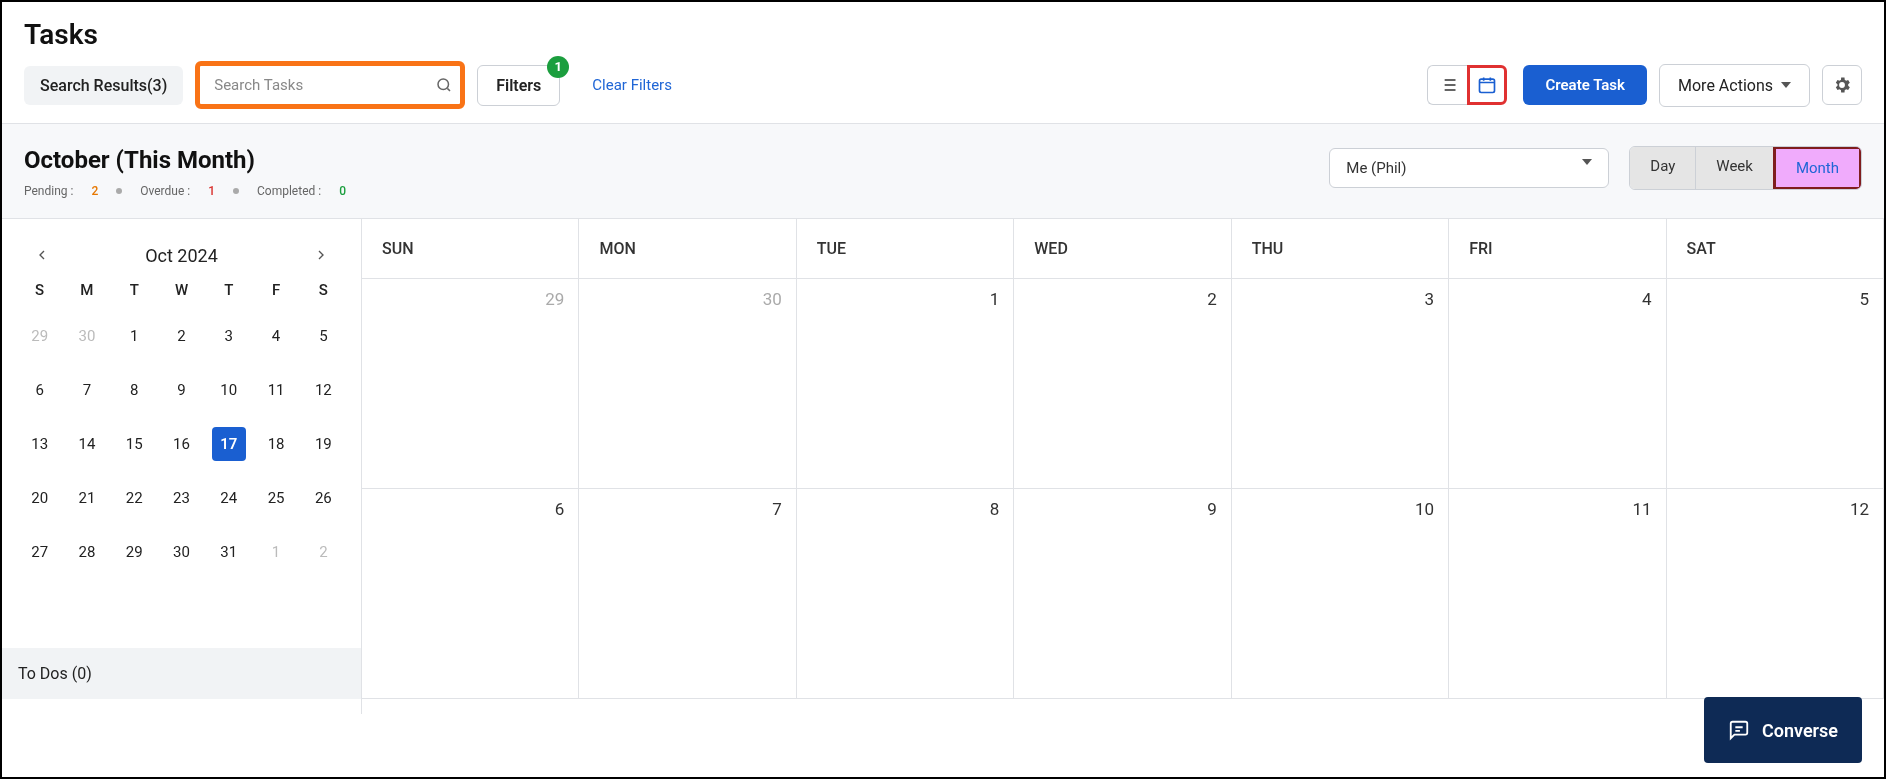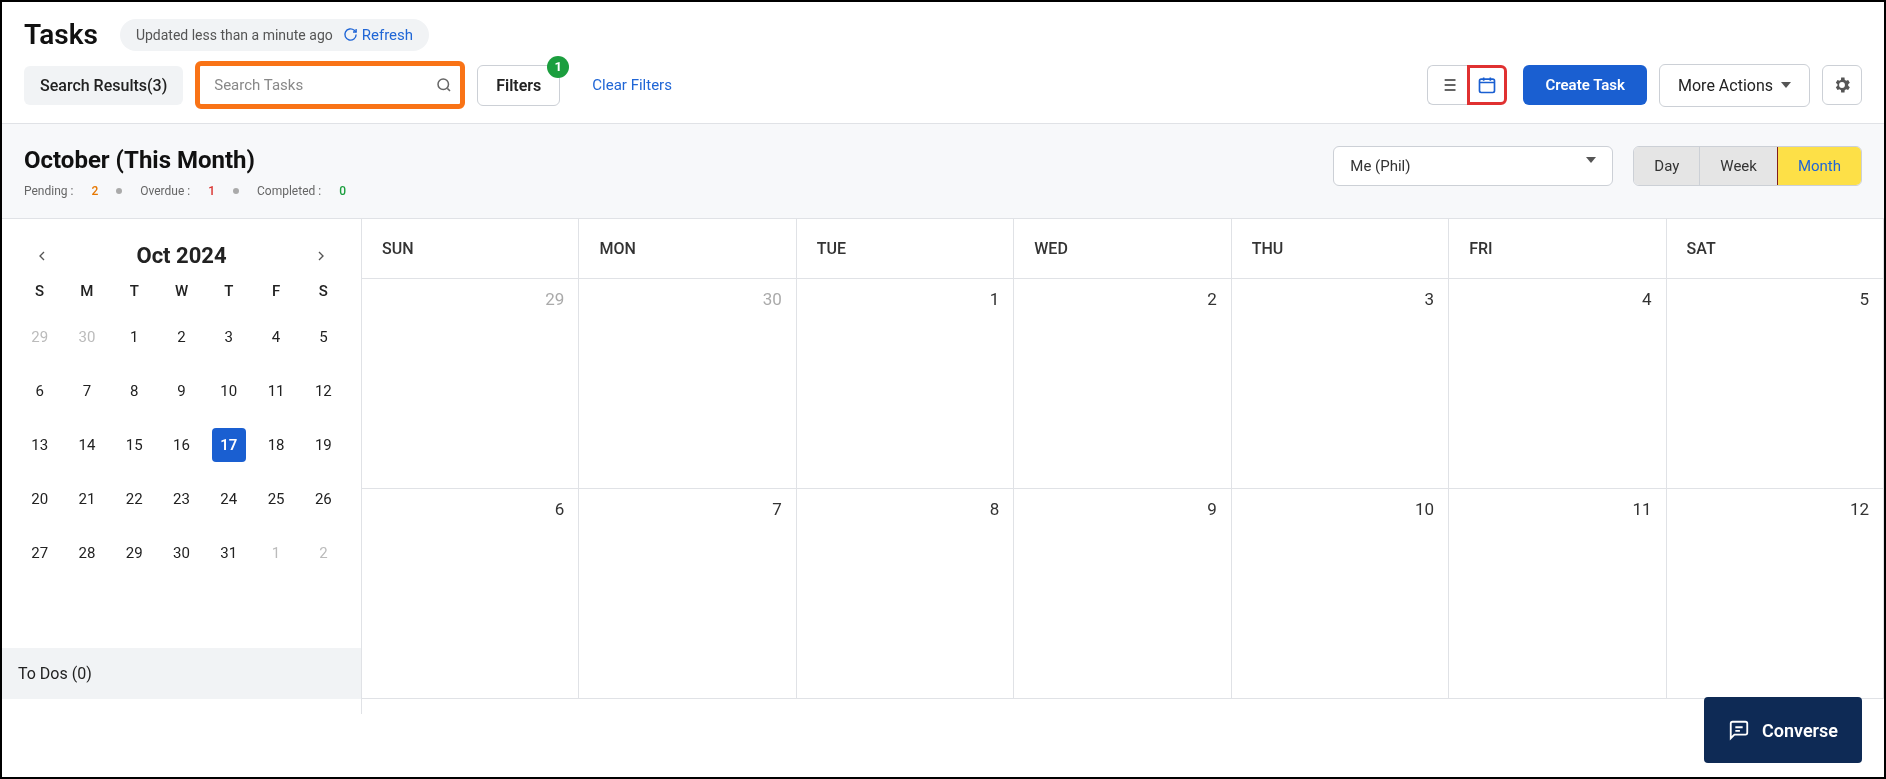--- a/index.html
+++ b/index.html
@@ -33,58 +33,46 @@
 .stats { font-size: 12px; color: #666; display: flex; align-items: center; gap: 18px; }
 .stats .dot { width: 6px; height: 6px; background: #aaa; border-radius: 50%; display: inline-block; }
 .stat-val.orange { color: #e67700; font-weight: 500; }
 .stat-val.red { color: #d9302c; font-weight: 500; }
 .stat-val.green { color: #1b9e3e; font-weight: 500; }
 .sub-right { display: flex; align-items: center; gap: 20px; }
 .user-dd { border: 1px solid #ccd0d6; background: #fff; padding: 10px 16px; border-radius: 6px; width: 280px; display: flex; justify-content: space-between; cursor: pointer; font-size: 15px; }
 .range-toggle { display: flex; border: 1px solid #ccd0d6; border-radius: 6px; overflow: hidden; }
 .range-toggle .rb { padding: 10px 20px; background: #e5e5e5; cursor: pointer; font-size: 15px; color: #333; border-right: 1px solid #ccd0d6; }
 .range-toggle .rb:last-child { border-right: none; }
-.range-toggle .rb.active { background: #fde047; color: #2066d6; border: 1px solid #7f1d1d; margin: -1px; }
+.range-toggle .rb.active { background: #f0abfc; color: #2066d6; border: 3px solid #7f1d1d; margin: -1px; }
 .body-area { display: flex; height: calc(100% - 280px); }
 .mini-cal { width: 360px; border-right: 1px solid #e0e2e6; padding: 24px 14px 0; display: flex; flex-direction: column; }
 .mini-head { display: flex; align-items: center; justify-content: space-between; padding: 0 14px 14px; }
 .mini-head .nav { color: #555; cursor: pointer; padding: 4px; }
-.mini-head .label { font-size: 22px; font-weight: 700; color: #222; }
+.mini-head .label { font-size: 18px; font-weight: 400; color: #222; }
 .mini-grid { display: grid; grid-template-columns: repeat(7, 1fr); text-align: center; row-gap: 20px; }
 .mini-grid .dow { font-size: 15px; color: #222; font-weight: 500; }
 .mini-grid .d { font-size: 15px; color: #222; cursor: pointer; width: 34px; height: 34px; line-height: 34px; margin: 0 auto; border-radius: 4px; }
 .mini-grid .d.faded { color: #bbb; }
 .mini-grid .d.today { background: #1a5fd1; color: #fff; font-weight: 600; }
 .todos { background: #f1f3f5; padding: 16px; margin: auto -14px 15px; font-size: 16px; color: #222; }
 .cal-wrap { flex: 1; overflow-y: scroll; position: relative; }
 .cal-head { display: grid; grid-template-columns: repeat(7, 1fr); border-bottom: 1px solid #e0e2e6; }
 .cal-head .ch { padding: 20px; font-size: 16px; font-weight: 500; color: #333; border-right: 1px solid #e0e2e6; }
 .cal-body { display: grid; grid-template-columns: repeat(7, 1fr); }
 .cal-body .cell { height: 210px; border-right: 1px solid #e0e2e6; border-bottom: 1px solid #e0e2e6; padding: 10px 14px; text-align: right; font-size: 17px; color: #333; cursor: pointer; }
 .cal-body .cell.faded { color: #aaa; }
 .converse-btn { position: absolute; right: 22px; bottom: 14px; background: #0e2a55; color: #fff; padding: 22px 24px; border-radius: 4px; font-size: 18px; font-weight: 600; display: flex; align-items: center; gap: 12px; cursor: pointer; }
 .caret-down { width: 0; height: 0; border-left: 5px solid transparent; border-right: 5px solid transparent; border-top: 6px solid #555; display: inline-block; }
 </style>
 </head>
 <body>
 
 <div class="header">
   <div class="page-title">Tasks</div>
-  <div class="updated-pill">
-    <span>Updated less than a minute ago</span>
-    <span class="refresh-link">
-      <span class="refresh-icon icon">
-        <svg viewBox="0 0 24 24" width="15" height="15" fill="none" stroke="#2066d6" stroke-width="2.2">
-            <path d="M21 12a9 9 0 1 1-3-6.7L21 8"></path>
-            <path d="M21 3v5h-5"></path>
-          </svg>
-      </span>
-      <span>Refresh</span>
-    </span>
-  </div>
 </div>
 
 <div class="toolbar">
   <div class="search-results-pill">Search Results(3)</div>
   <div class="search-box">
     <input type="text" placeholder="Search Tasks" style="">
     <span class="sicon icon">
       <svg viewBox="0 0 24 24" width="18" height="18" fill="none" stroke="#666" stroke-width="2">
           <circle cx="11" cy="11" r="7"></circle>
           <path d="m20 20-3.5-3.5"></path>

